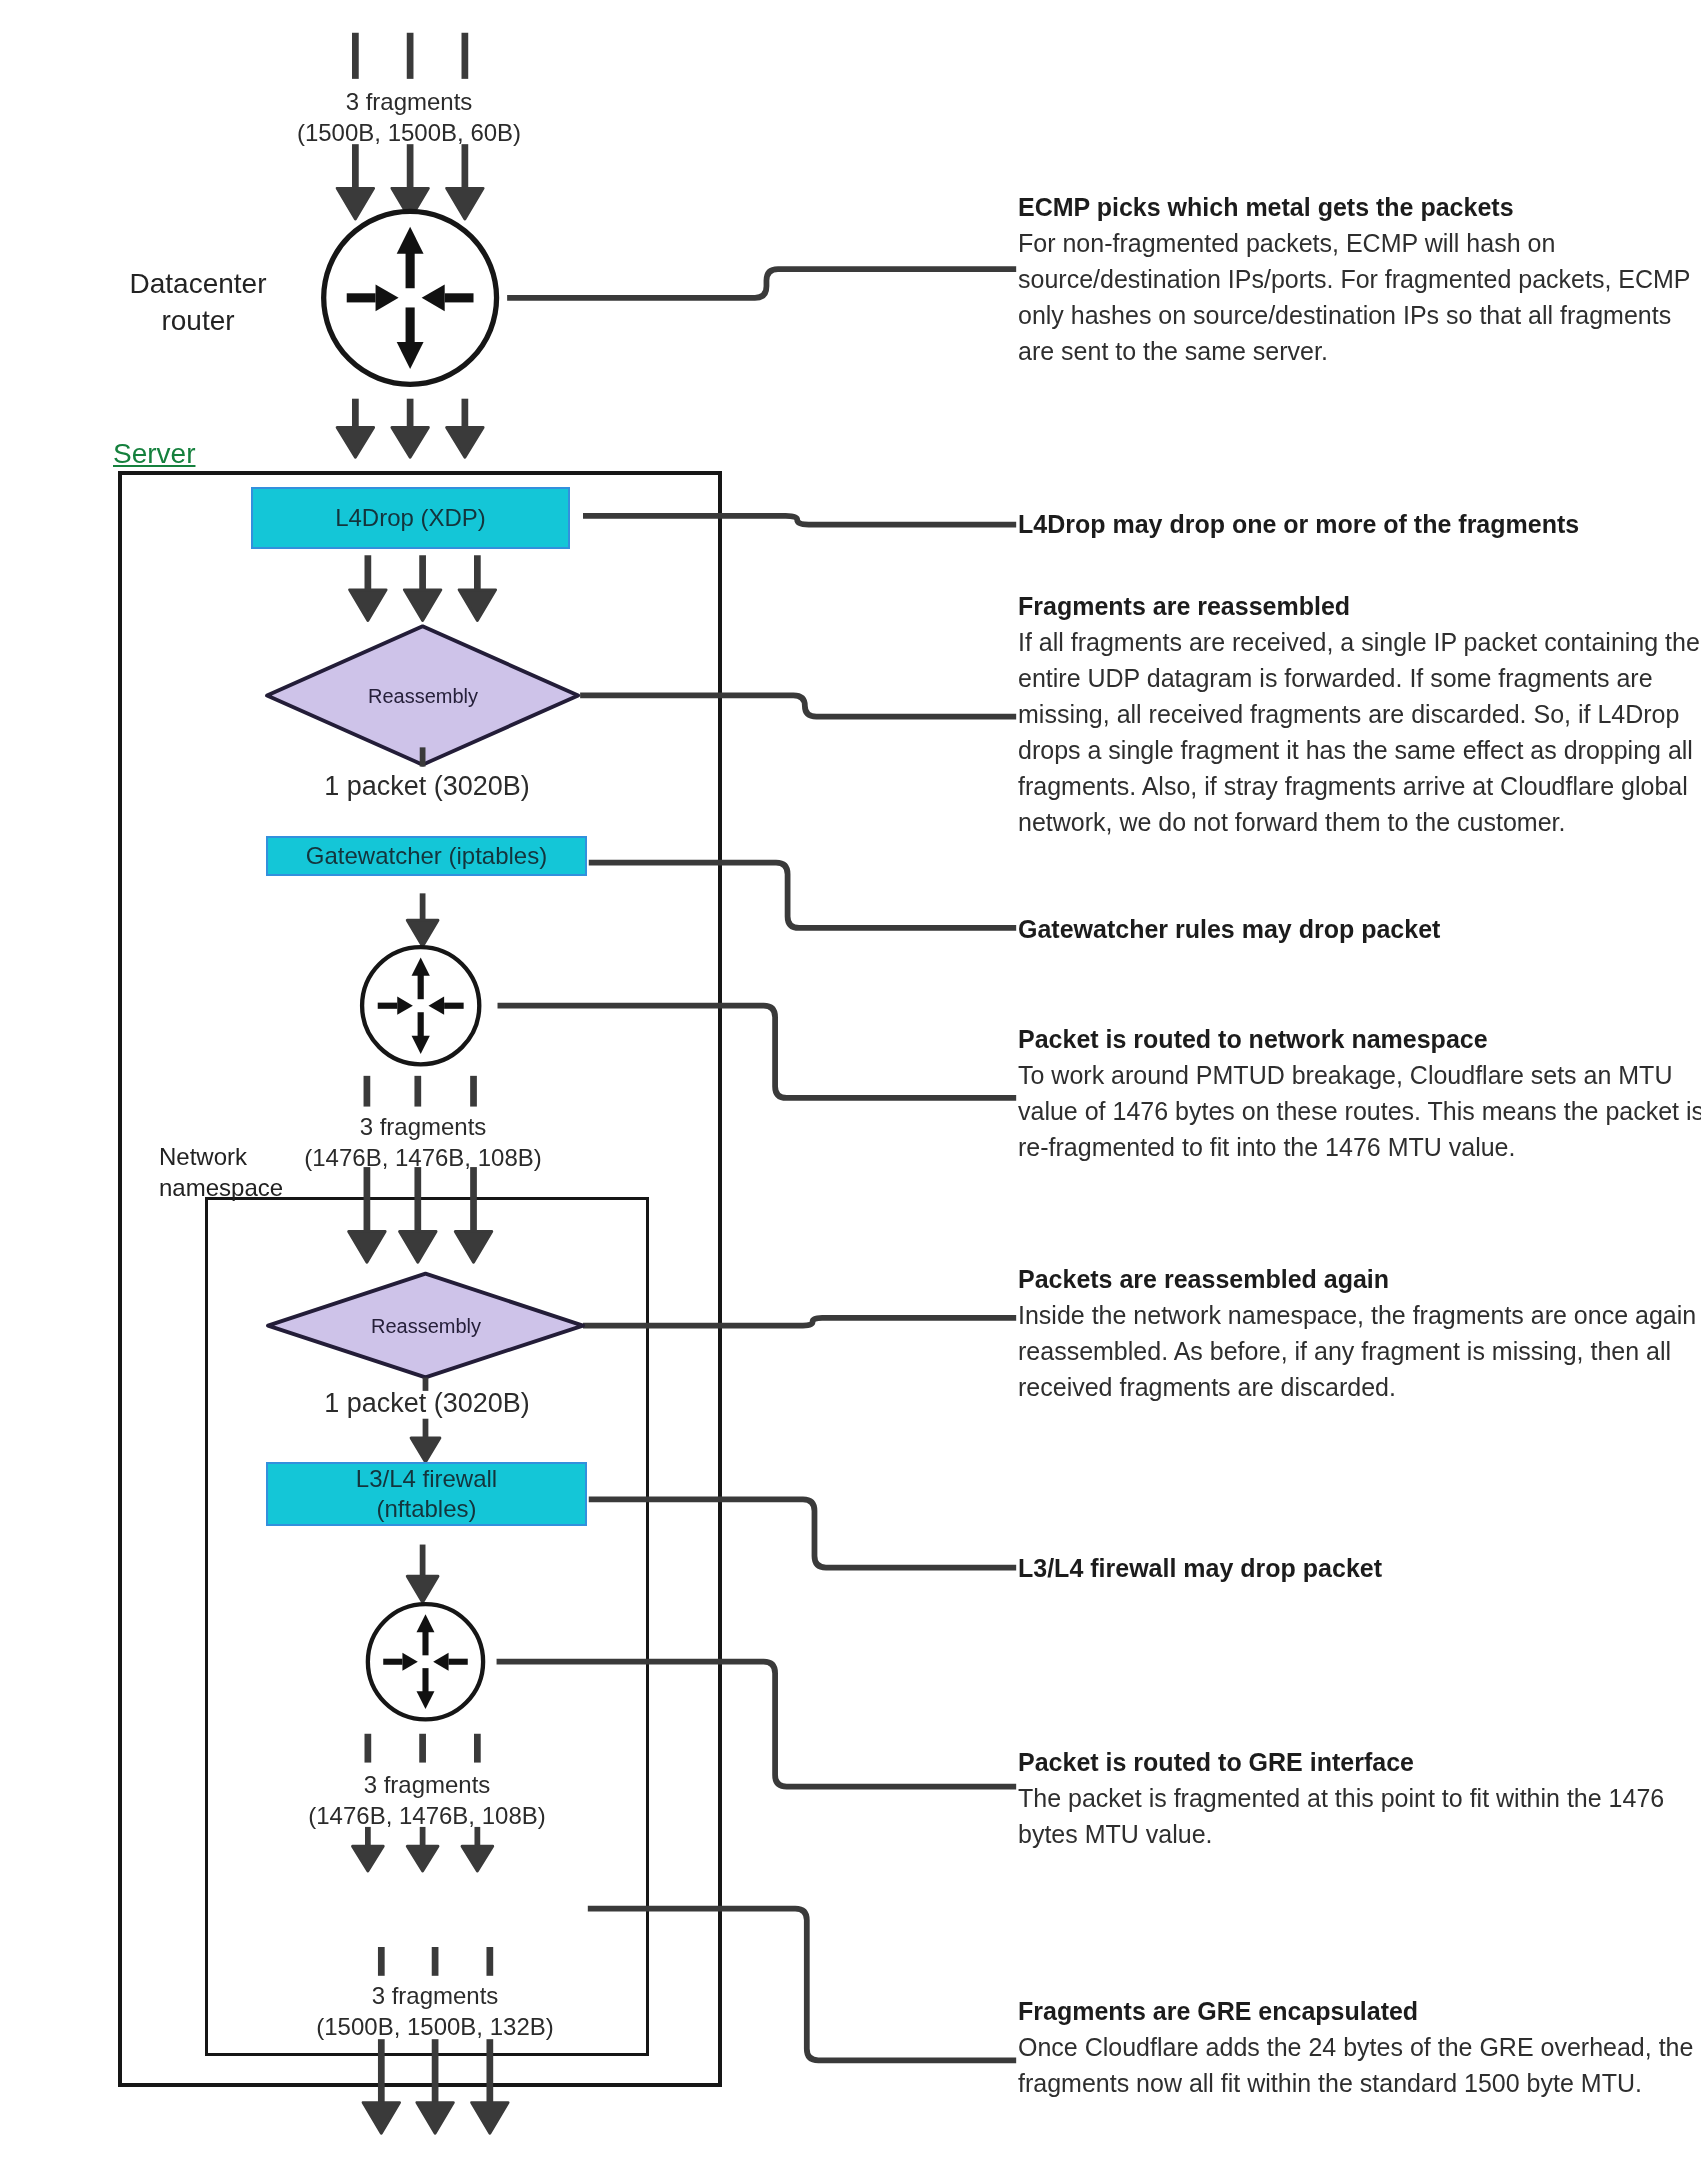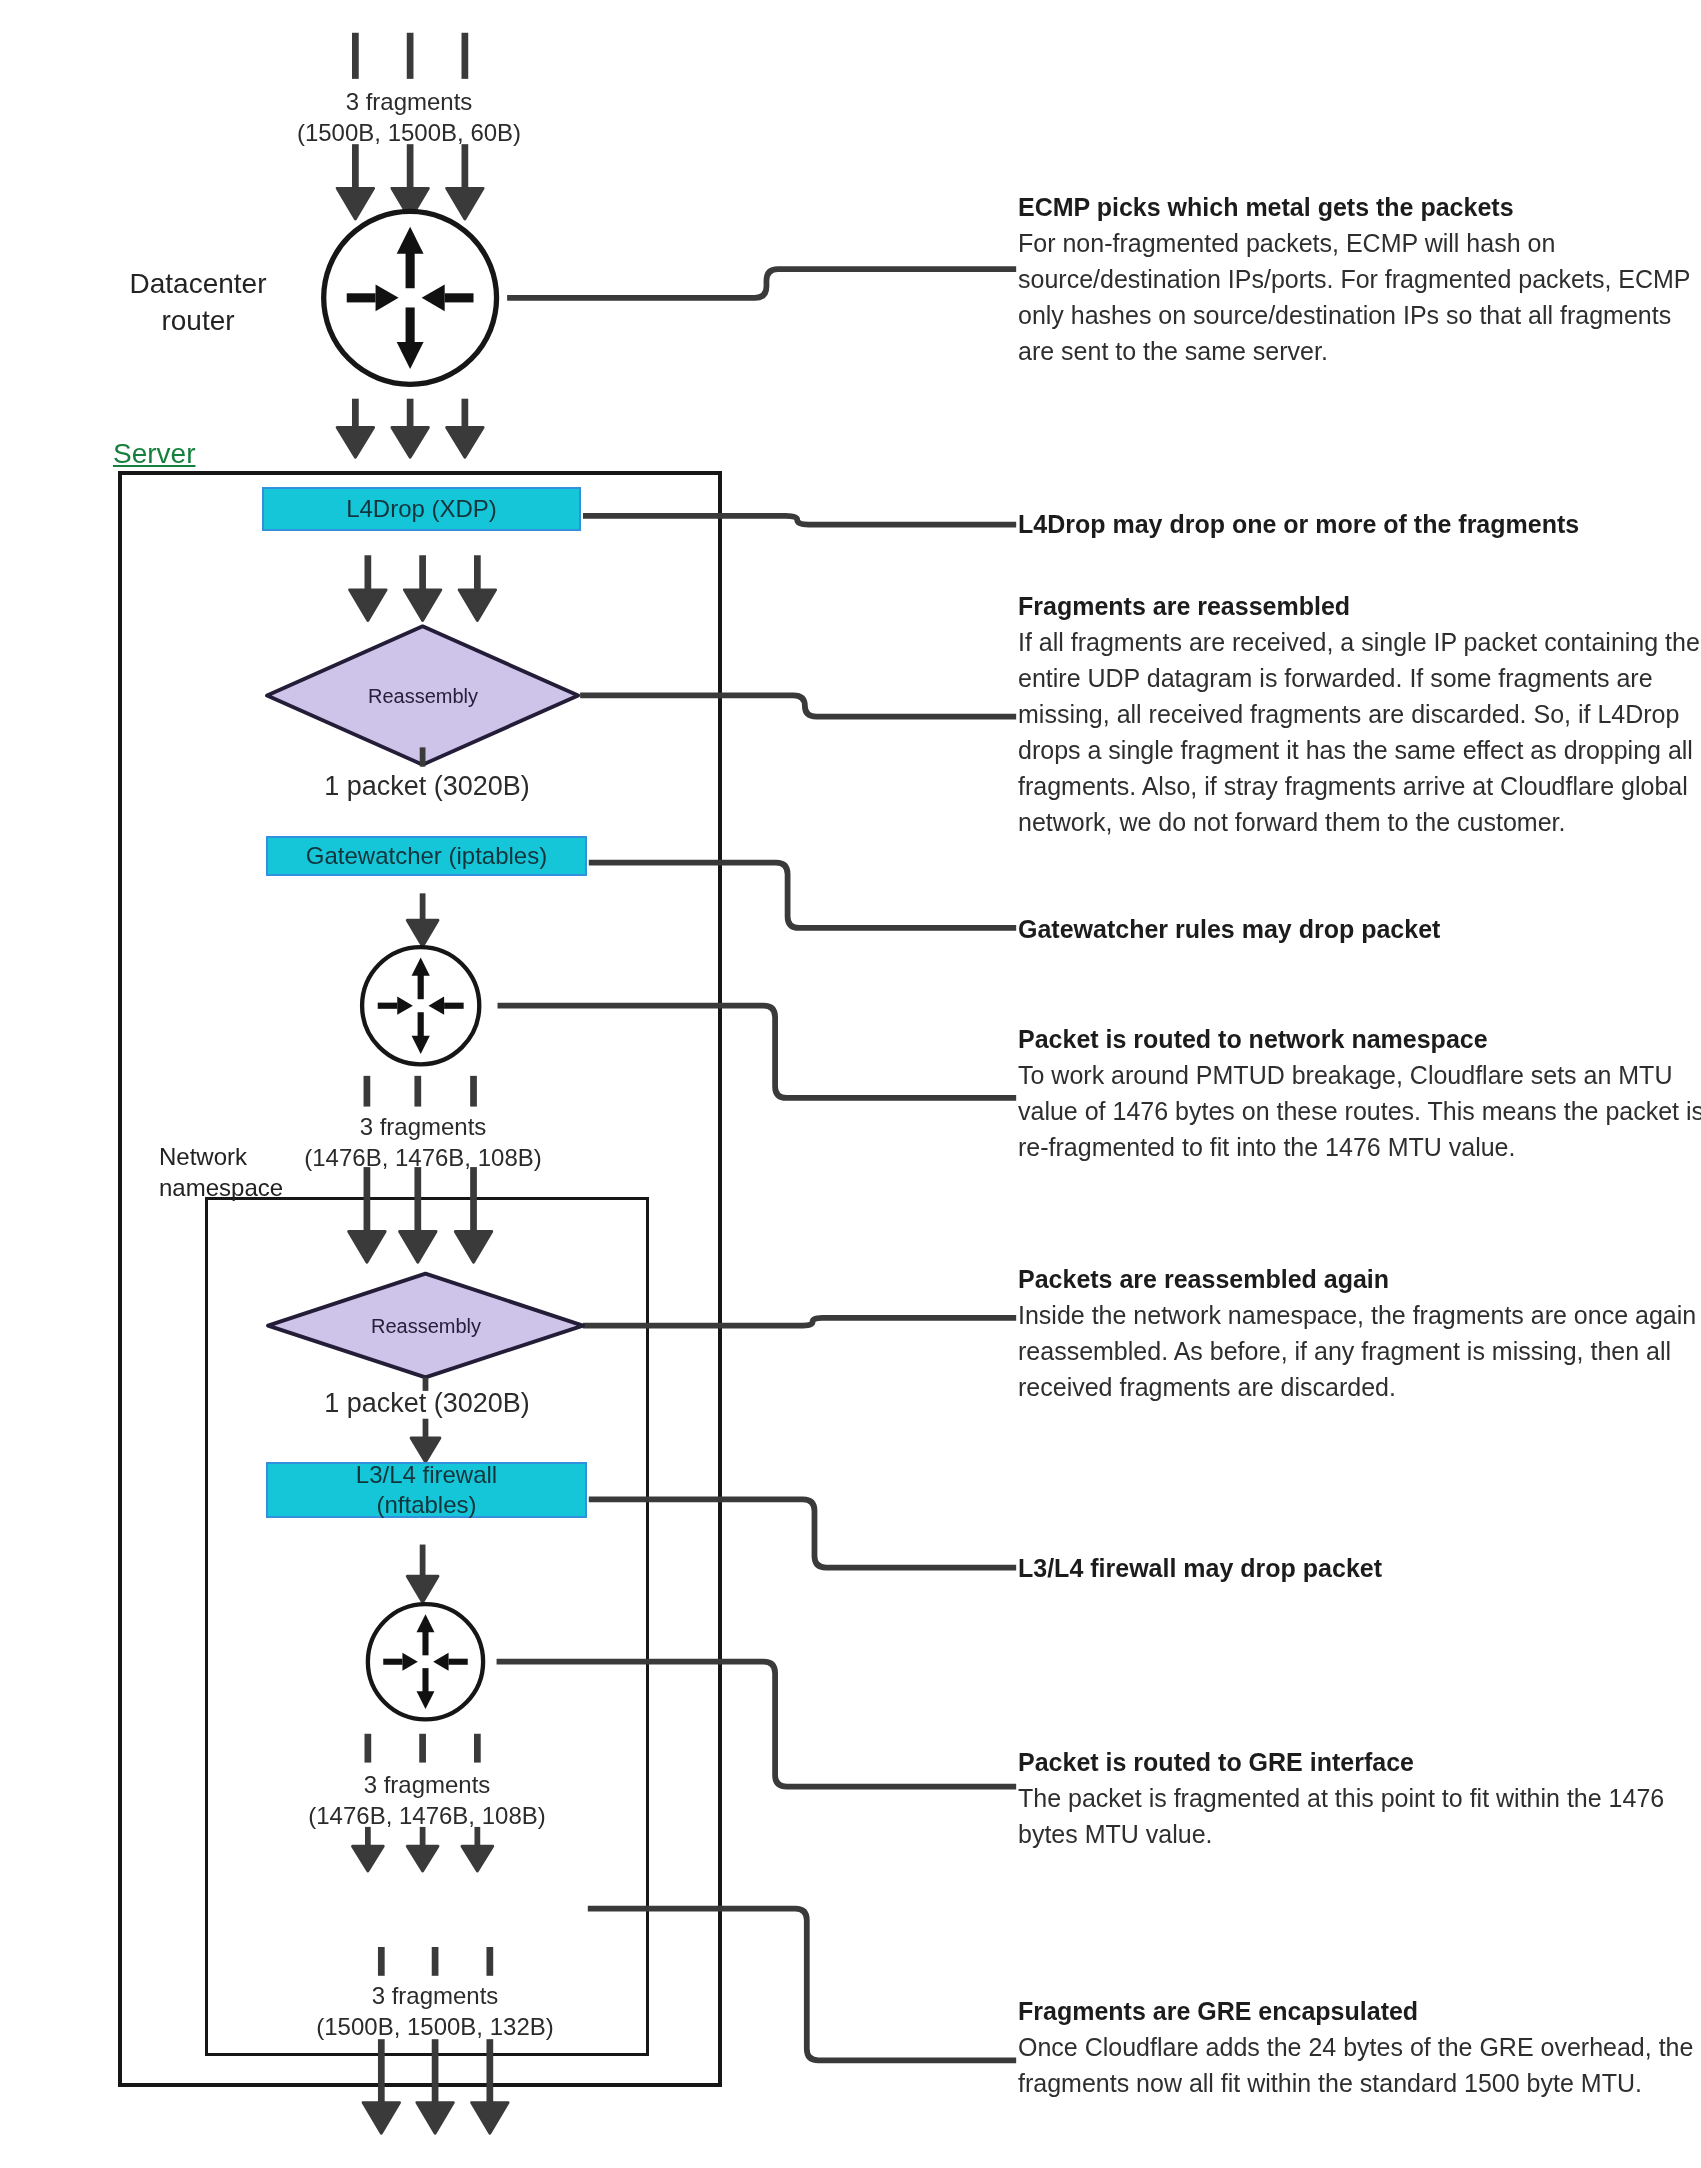--- a/index.html
+++ b/index.html
@@ -36,27 +36,27 @@
   .ann .b{font-size:25px;line-height:36px;color:#2e2e2e;margin-top:0;}
 </style>
 </head>
 <body>
 
 <div id="stage">
 
   <div class="frame server" style="left:118px;top:471px;width:604px;height:1616px;"></div>
   <div class="frame netns" style="left:205px;top:1197px;width:444px;height:859px;"></div>
 
-  <div class="node" style="left: 262px; top: 487px; width: 319px; height: 44px; background: rgb(20, 198, 215); border: 2.9px solid rgb(51, 144, 221);">
+  <div class="node" style="left: 251px; top: 487px; width: 319px; height: 62px; background: rgb(20, 198, 215); border: 2.9px solid rgb(51, 144, 221);">
     <span>L4Drop (XDP)</span>
   </div>
   <div class="node" style="left: 266px; top: 836px; width: 321px; height: 40px; background: rgb(20, 198, 215); border: 2.9px solid rgb(51, 144, 221);">
     <span>Gatewatcher (iptables)</span>
   </div>
-  <div class="node" style="left: 266px; top: 1462px; width: 321px; height: 56px; background: rgb(20, 198, 215); border: 2.9px solid rgb(51, 144, 221);">
+  <div class="node" style="left: 266px; top: 1462px; width: 321px; height: 64px; background: rgb(20, 198, 215); border: 2.9px solid rgb(51, 144, 221);">
     <span>L3/L4 firewall
 (nftables)</span>
   </div>
 
   <svg id="wires" width="1701" height="2168" viewBox="0 0 1771 2257">
       <path d="M528 310 H786 Q798 310 798 298 V292 Q798 280 810 280 H1058" fill="none" stroke="#3a3a3a" stroke-width="6" stroke-linejoin="round"></path>
       <path d="M607 537 H818 Q830 537 830 541 Q830 546 842 546 H1058" fill="none" stroke="#3a3a3a" stroke-width="6" stroke-linejoin="round"></path>
       <path d="M604 724 H826 Q838 724 838 735 Q838 746 850 746 H1058" fill="none" stroke="#3a3a3a" stroke-width="6" stroke-linejoin="round"></path>
       <path d="M613 898 H808 Q820 898 820 910 V954 Q820 966 832 966 H1058" fill="none" stroke="#3a3a3a" stroke-width="6" stroke-linejoin="round"></path>
       <path d="M518 1047 H795 Q807 1047 807 1059 V1131 Q807 1143 819 1143 H1058" fill="none" stroke="#3a3a3a" stroke-width="6" stroke-linejoin="round"></path>

